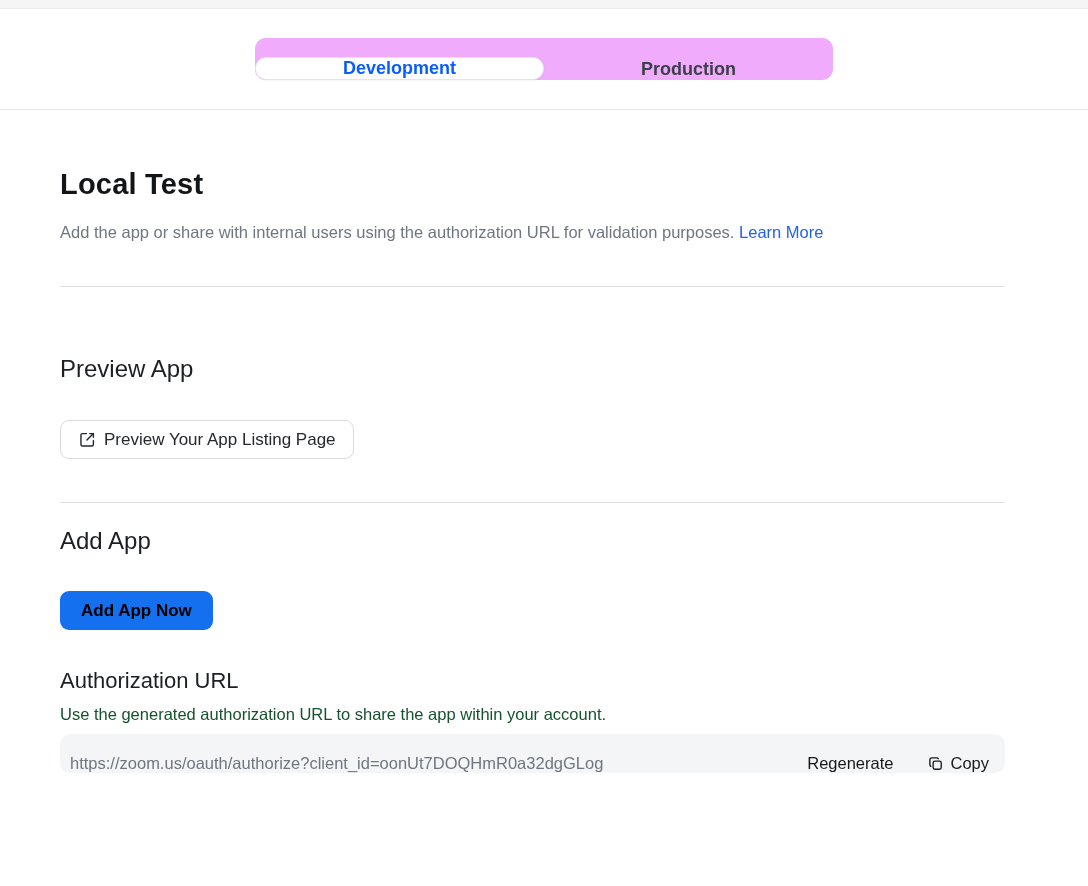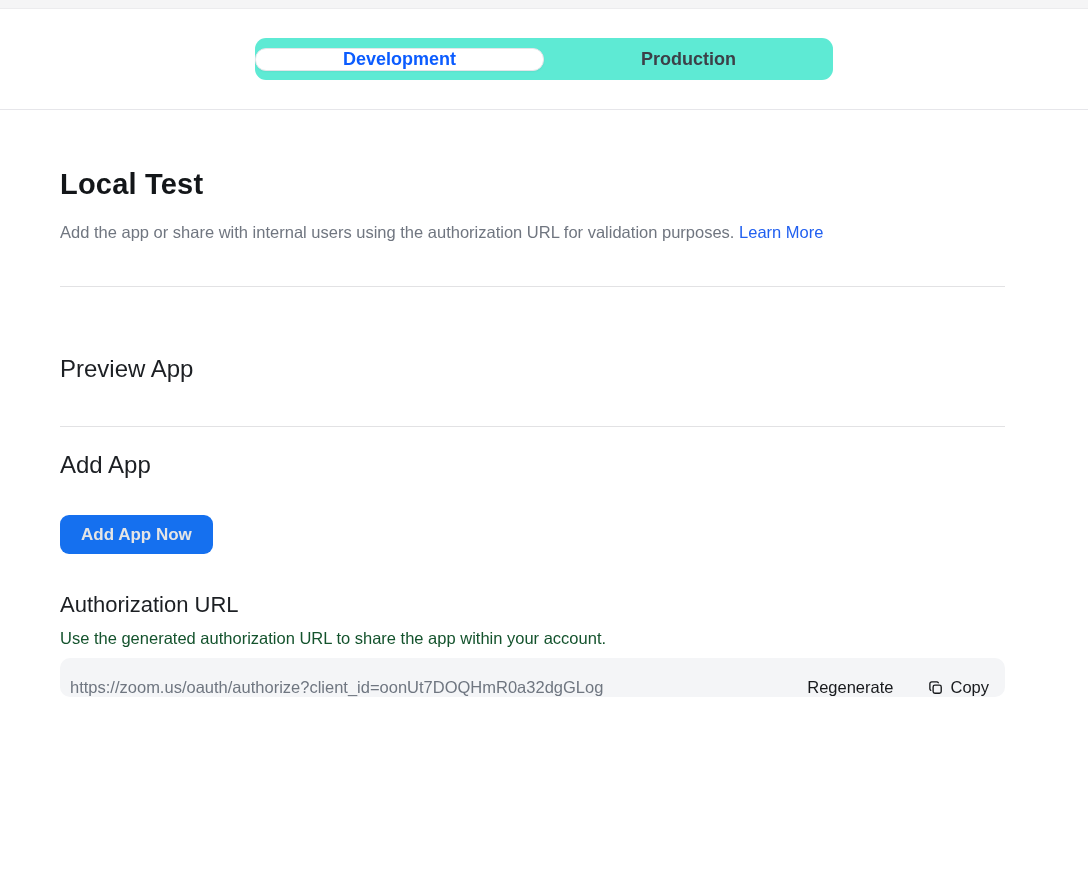--- a/index.html
+++ b/index.html
@@ -21,24 +21,24 @@
     height: 101px;
     background: #ffffff;
     border-bottom: 1px solid #e6e6ea;
     display: flex;
     align-items: center;
     justify-content: center;
   }
   .seg-control {
     width: 578px;
     height: 42px;
-    background: #5eead4;
+    background: #f0abfc;
     border-radius: 11px;
     display: flex;
-    align-items: center;
+    align-items: flex-end;
   }
   .seg-btn {
     flex: 1 1 50%;
     border: none;
     background: transparent;
     border-radius: 11px;
     font-family: inherit;
     font-size: 18px;
     font-weight: 700;
     color: #3c4048;
@@ -105,21 +105,21 @@
   .primary-btn {
     margin-top: 36px;
     height: 39px;
     padding: 0 21px;
     background: #1570ef;
     border: none;
     border-radius: 9px;
     font-family: inherit;
     font-size: 17px;
     font-weight: 700;
-    color: #e5e5e5;
+    color: #000000;
     display: inline-flex;
     align-items: center;
     cursor: pointer;
   }
   .auth-label {
     margin-top: 38px;
     font-size: 22px;
     font-weight: 500;
     color: #1c1f23;
   }
@@ -182,20 +182,30 @@
   <h1 class="page-title">Local Test</h1>
 
   <p class="page-desc"><span>Add the app or share with internal users using the authorization URL for validation purposes.</span>
     <a class="link">Learn More</a>
   </p>
 
   <hr class="divider">
 
   <section>
     <h2 class="section-heading preview-heading">Preview App</h2>
+    <button class="outline-btn">
+      <span class="icon">
+        <svg width="19" height="19" viewBox="0 0 20 20" fill="none" stroke="#26282c" stroke-width="1.5" stroke-linecap="round" stroke-linejoin="round">
+          <path d="M16.2 11.2v4.1a1.6 1.6 0 0 1-1.6 1.6H4.7a1.6 1.6 0 0 1-1.6-1.6V5.4a1.6 1.6 0 0 1 1.6-1.6h4.1"></path>
+          <path d="M12.3 3.8h3.9v3.9"></path>
+          <path d="M16.2 3.8 9.4 10.6"></path>
+        </svg>
+      </span>
+      <span>Preview Your App Listing Page</span>
+    </button>
   </section>
 
   <hr class="divider">
 
   <section>
     <h2 class="section-heading addapp-heading">Add App</h2>
     <button class="primary-btn">
       <span>Add App Now</span>
     </button>
 

